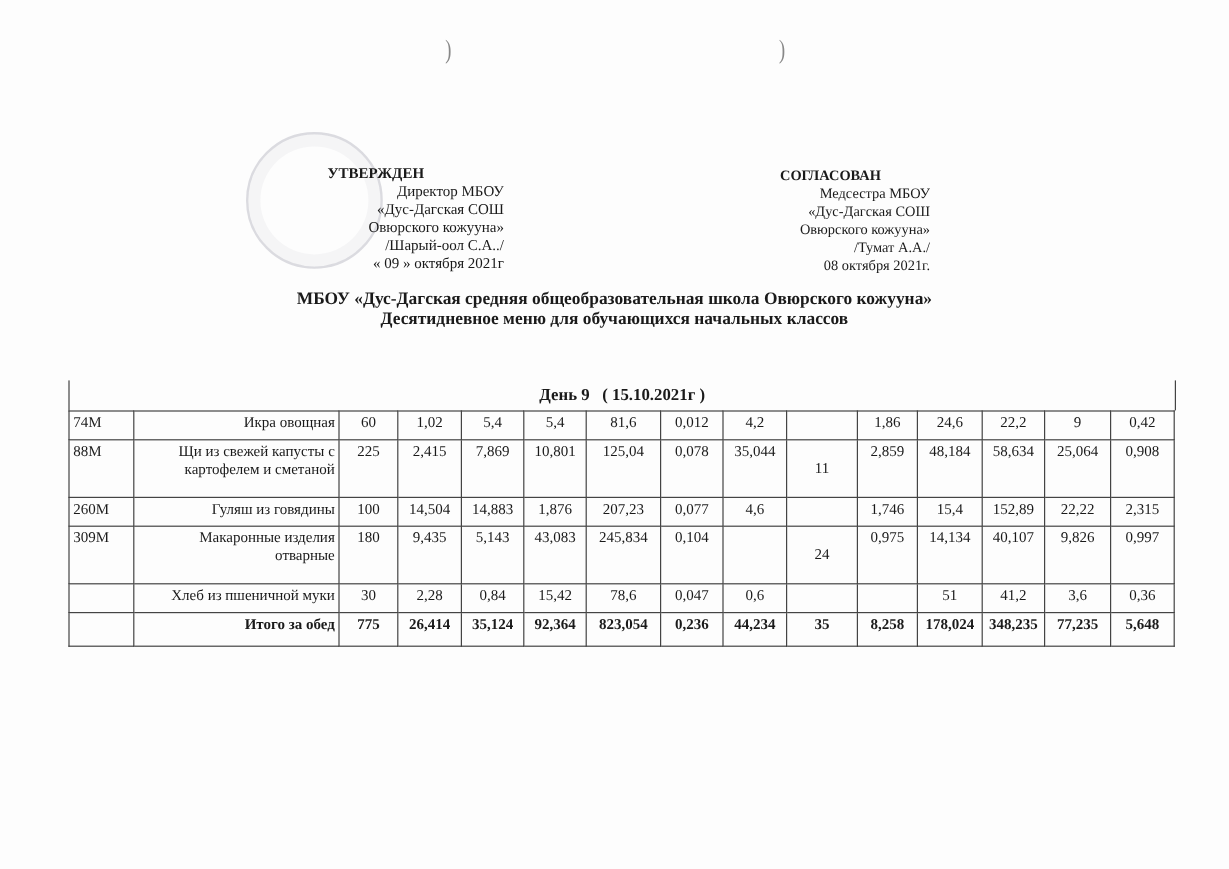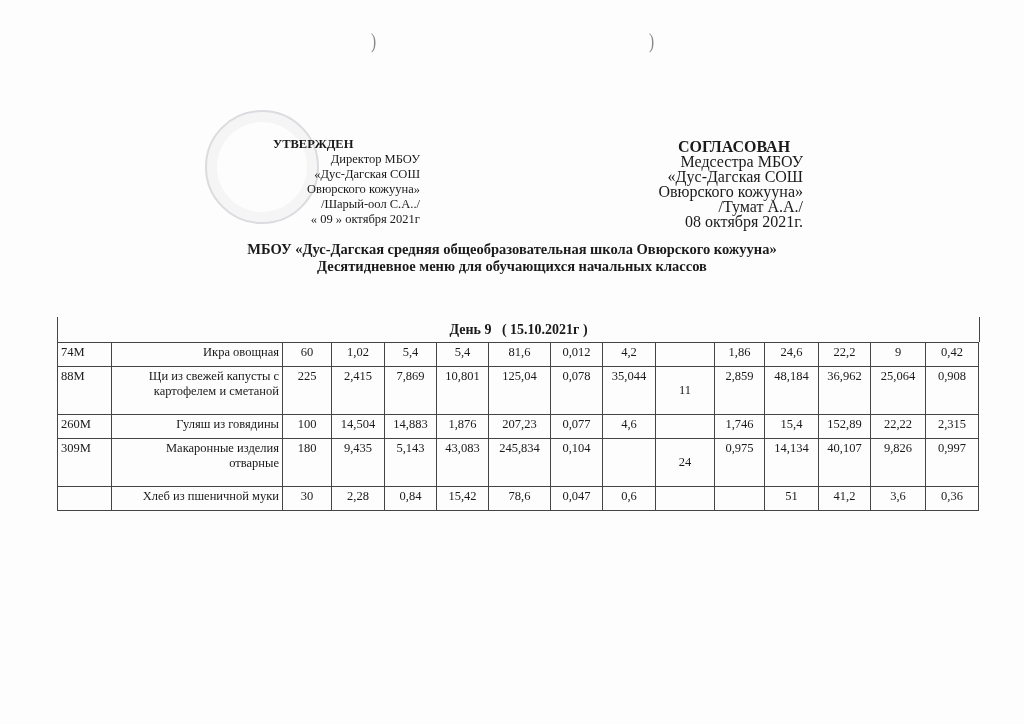--- a/index.html
+++ b/index.html
@@ -5,21 +5,21 @@
   html, body { margin:0; padding:0; }
   body {
     width:1024px; height:724px; overflow:hidden;
     background:#fdfdfd;
     font-family:"Liberation Serif", "DejaVu Serif", serif;
     color:#1a1a1a;
     position:relative;
   }
   .hole { position:absolute; top:28px; font-size:22px; color:#888; transform:scaleX(0.7); }
   .approved { position:absolute; left:240px; top:109px; width:180px; font-size:12.5px; line-height:15px; }
-  .agreed { position:absolute; left:628px; top:111px; width:175px; font-size:16px; line-height:15px; }
+  .agreed { position:absolute; left:600px; top:111px; width:175px; font-size:12px; line-height:15px; }
   .approved .ttl, .agreed .ttl { font-weight:bold;margin-top:28px; }
   .approved .ttl { padding-left:33px; }
   .agreed .ttl { padding-left:50px; }
   .r { text-align:right; }
   .stamp {
     position:absolute; left:205px; top:110px; width:110px; height:110px;
     border-radius:50%; border:2px solid rgba(120,120,140,0.25);
     box-shadow: inset 0 0 0 10px rgba(120,120,140,0.06);
   }
   .title-block { position:absolute; left:0; width:1024px; top:241px; text-align:center; font-weight:bold; font-size:14.5px; line-height:17px; }
@@ -111,21 +111,21 @@
         <td>225</td>
         <td>2,415</td>
         <td>7,869</td>
         <td>10,801</td>
         <td>125,04</td>
         <td>0,078</td>
         <td>35,044</td>
         <td class="mid">11</td>
         <td>2,859</td>
         <td>48,184</td>
-        <td>36,962</td>
+        <td>58,634</td>
         <td>25,064</td>
         <td>0,908</td>
       </tr>
       <tr class="h1">
         <td class="code">260М</td>
         <td class="name">Гуляш из говядины</td>
         <td>100</td>
         <td>14,504</td>
         <td>14,883</td>
         <td>1,876</td>
@@ -166,14 +166,31 @@
         <td>78,6</td>
         <td>0,047</td>
         <td>0,6</td>
         <td></td>
         <td></td>
         <td>51</td>
         <td>41,2</td>
         <td>3,6</td>
         <td>0,36</td>
       </tr>
+      <tr class="total">
+        <td class="code"></td>
+        <td class="name">Итого за обед</td>
+        <td>775</td>
+        <td>26,414</td>
+        <td>35,124</td>
+        <td>92,364</td>
+        <td>823,054</td>
+        <td>0,236</td>
+        <td>44,234</td>
+        <td>35</td>
+        <td>8,258</td>
+        <td>178,024</td>
+        <td>348,235</td>
+        <td>77,235</td>
+        <td>5,648</td>
+      </tr>
     </tbody>
 </table>
 
 </body></html>

